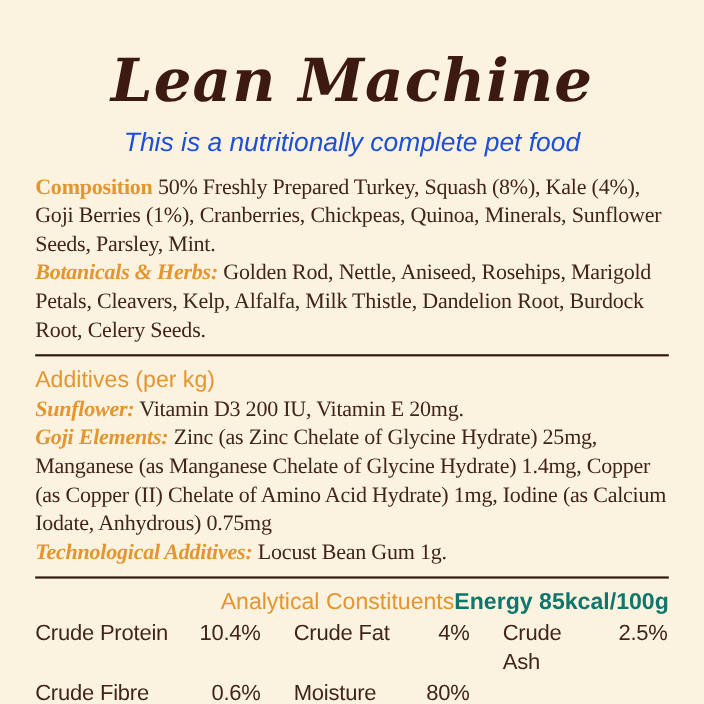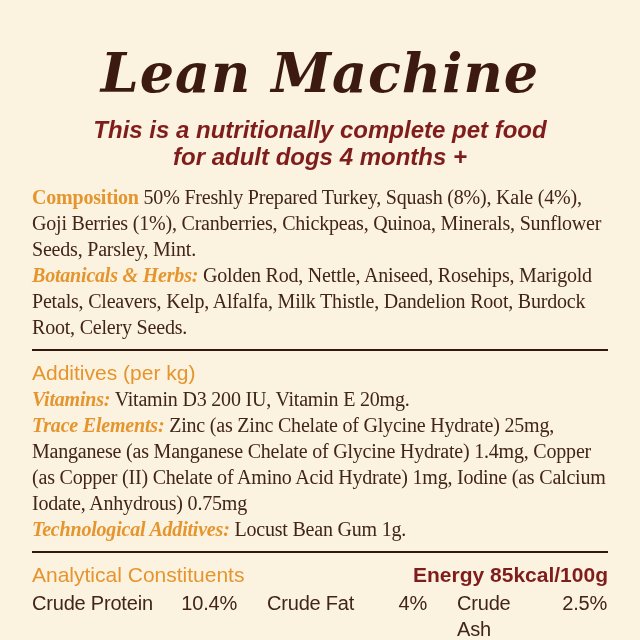--- a/index.html
+++ b/index.html
@@ -26,25 +26,25 @@
     font-style: italic;
     font-weight: 700;
     font-size: 54px;
     line-height: 66px;
     color: #3C1A12;
     letter-spacing: 1px;
   }
   .subtitle {
     margin-top: 10px;
     text-align: center;
-    font-weight: 700;
+    font-weight: 400;
     font-style: italic;
     font-size: 24px;
     line-height: 27px;
-    color: #7f1d1d;
+    color: #1d4ed8;
   }
   .section { margin-top: 14px; }
   .body-text {
     margin: 0;
     font-size: 20px;
     line-height: 26px;
     letter-spacing: -0.2px;
     font-family: Liberation Serif, serif;
   }
   .lead {
@@ -59,28 +59,28 @@
     line-height: 27px;
     color: #E5952E;
   }
   .divider {
     border: none;
     border-top: 2px solid #301A0F;
     margin: 9px 0 8px 0;
   }
   .analytical-header {
     display: flex;
-    justify-content: space-between;
+    justify-content: flex-end;
     align-items: baseline;
   }
   .energy {
     font-weight: 700;
     font-size: 21px;
     line-height: 27px;
-    color: #7f1d1d;
+    color: #0f766e;
   }
   .analytical-grid {
     margin-top: 2px;
     display: grid;
     grid-template-columns: 205px 160px 150px;
     column-gap: 30px;
     row-gap: 2px;
     font-size: 20px;
     line-height: 26px;
     letter-spacing: -0.2px;
@@ -93,34 +93,33 @@
 </style>
 </head>
 <body>
 
 <div class="label">
 
   <h1 class="title">Lean Machine</h1>
 
   <div class="subtitle">
     <div>This is a nutritionally complete pet food</div>
-    <div>for adult dogs 4 months +</div>
   </div>
 
   <div class="section">
     <p class="body-text"><span class="lead">Composition</span> <span>50% Freshly Prepared Turkey, Squash (8%), Kale (4%), Goji Berries (1%), Cranberries, Chickpeas, Quinoa, Minerals, Sunflower Seeds, Parsley, Mint.</span></p>
     <p class="body-text"><span class="lead it">Botanicals &amp; Herbs:</span> <span>Golden Rod, Nettle, Aniseed, Rosehips, Marigold Petals, Cleavers, Kelp, Alfalfa, Milk Thistle, Dandelion Root, Burdock Root, Celery Seeds.</span></p>
   </div>
 
   <hr class="divider">
 
   <div>
     <h2 class="section-heading">Additives (per kg)</h2>
-    <p class="body-text"><span class="lead it">Vitamins:</span> <span>Vitamin D3 200 IU, Vitamin E 20mg.</span></p>
-    <p class="body-text"><span class="lead it">Trace Elements:</span> <span>Zinc (as Zinc Chelate of Glycine Hydrate) 25mg, Manganese (as Manganese Chelate of Glycine Hydrate) 1.4mg, Copper (as Copper (II) Chelate of Amino Acid Hydrate) 1mg, Iodine (as Calcium Iodate, Anhydrous) 0.75mg</span></p>
+    <p class="body-text"><span class="lead it">Sunflower:</span> <span>Vitamin D3 200 IU, Vitamin E 20mg.</span></p>
+    <p class="body-text"><span class="lead it">Goji Elements:</span> <span>Zinc (as Zinc Chelate of Glycine Hydrate) 25mg, Manganese (as Manganese Chelate of Glycine Hydrate) 1.4mg, Copper (as Copper (II) Chelate of Amino Acid Hydrate) 1mg, Iodine (as Calcium Iodate, Anhydrous) 0.75mg</span></p>
     <p class="body-text"><span class="lead it">Technological Additives:</span> <span>Locust Bean Gum 1g.</span></p>
   </div>
 
   <hr class="divider">
 
   <div>
     <div class="analytical-header">
       <span class="section-heading">Analytical Constituents</span>
       <span class="energy">Energy 85kcal/100g</span>
     </div>

